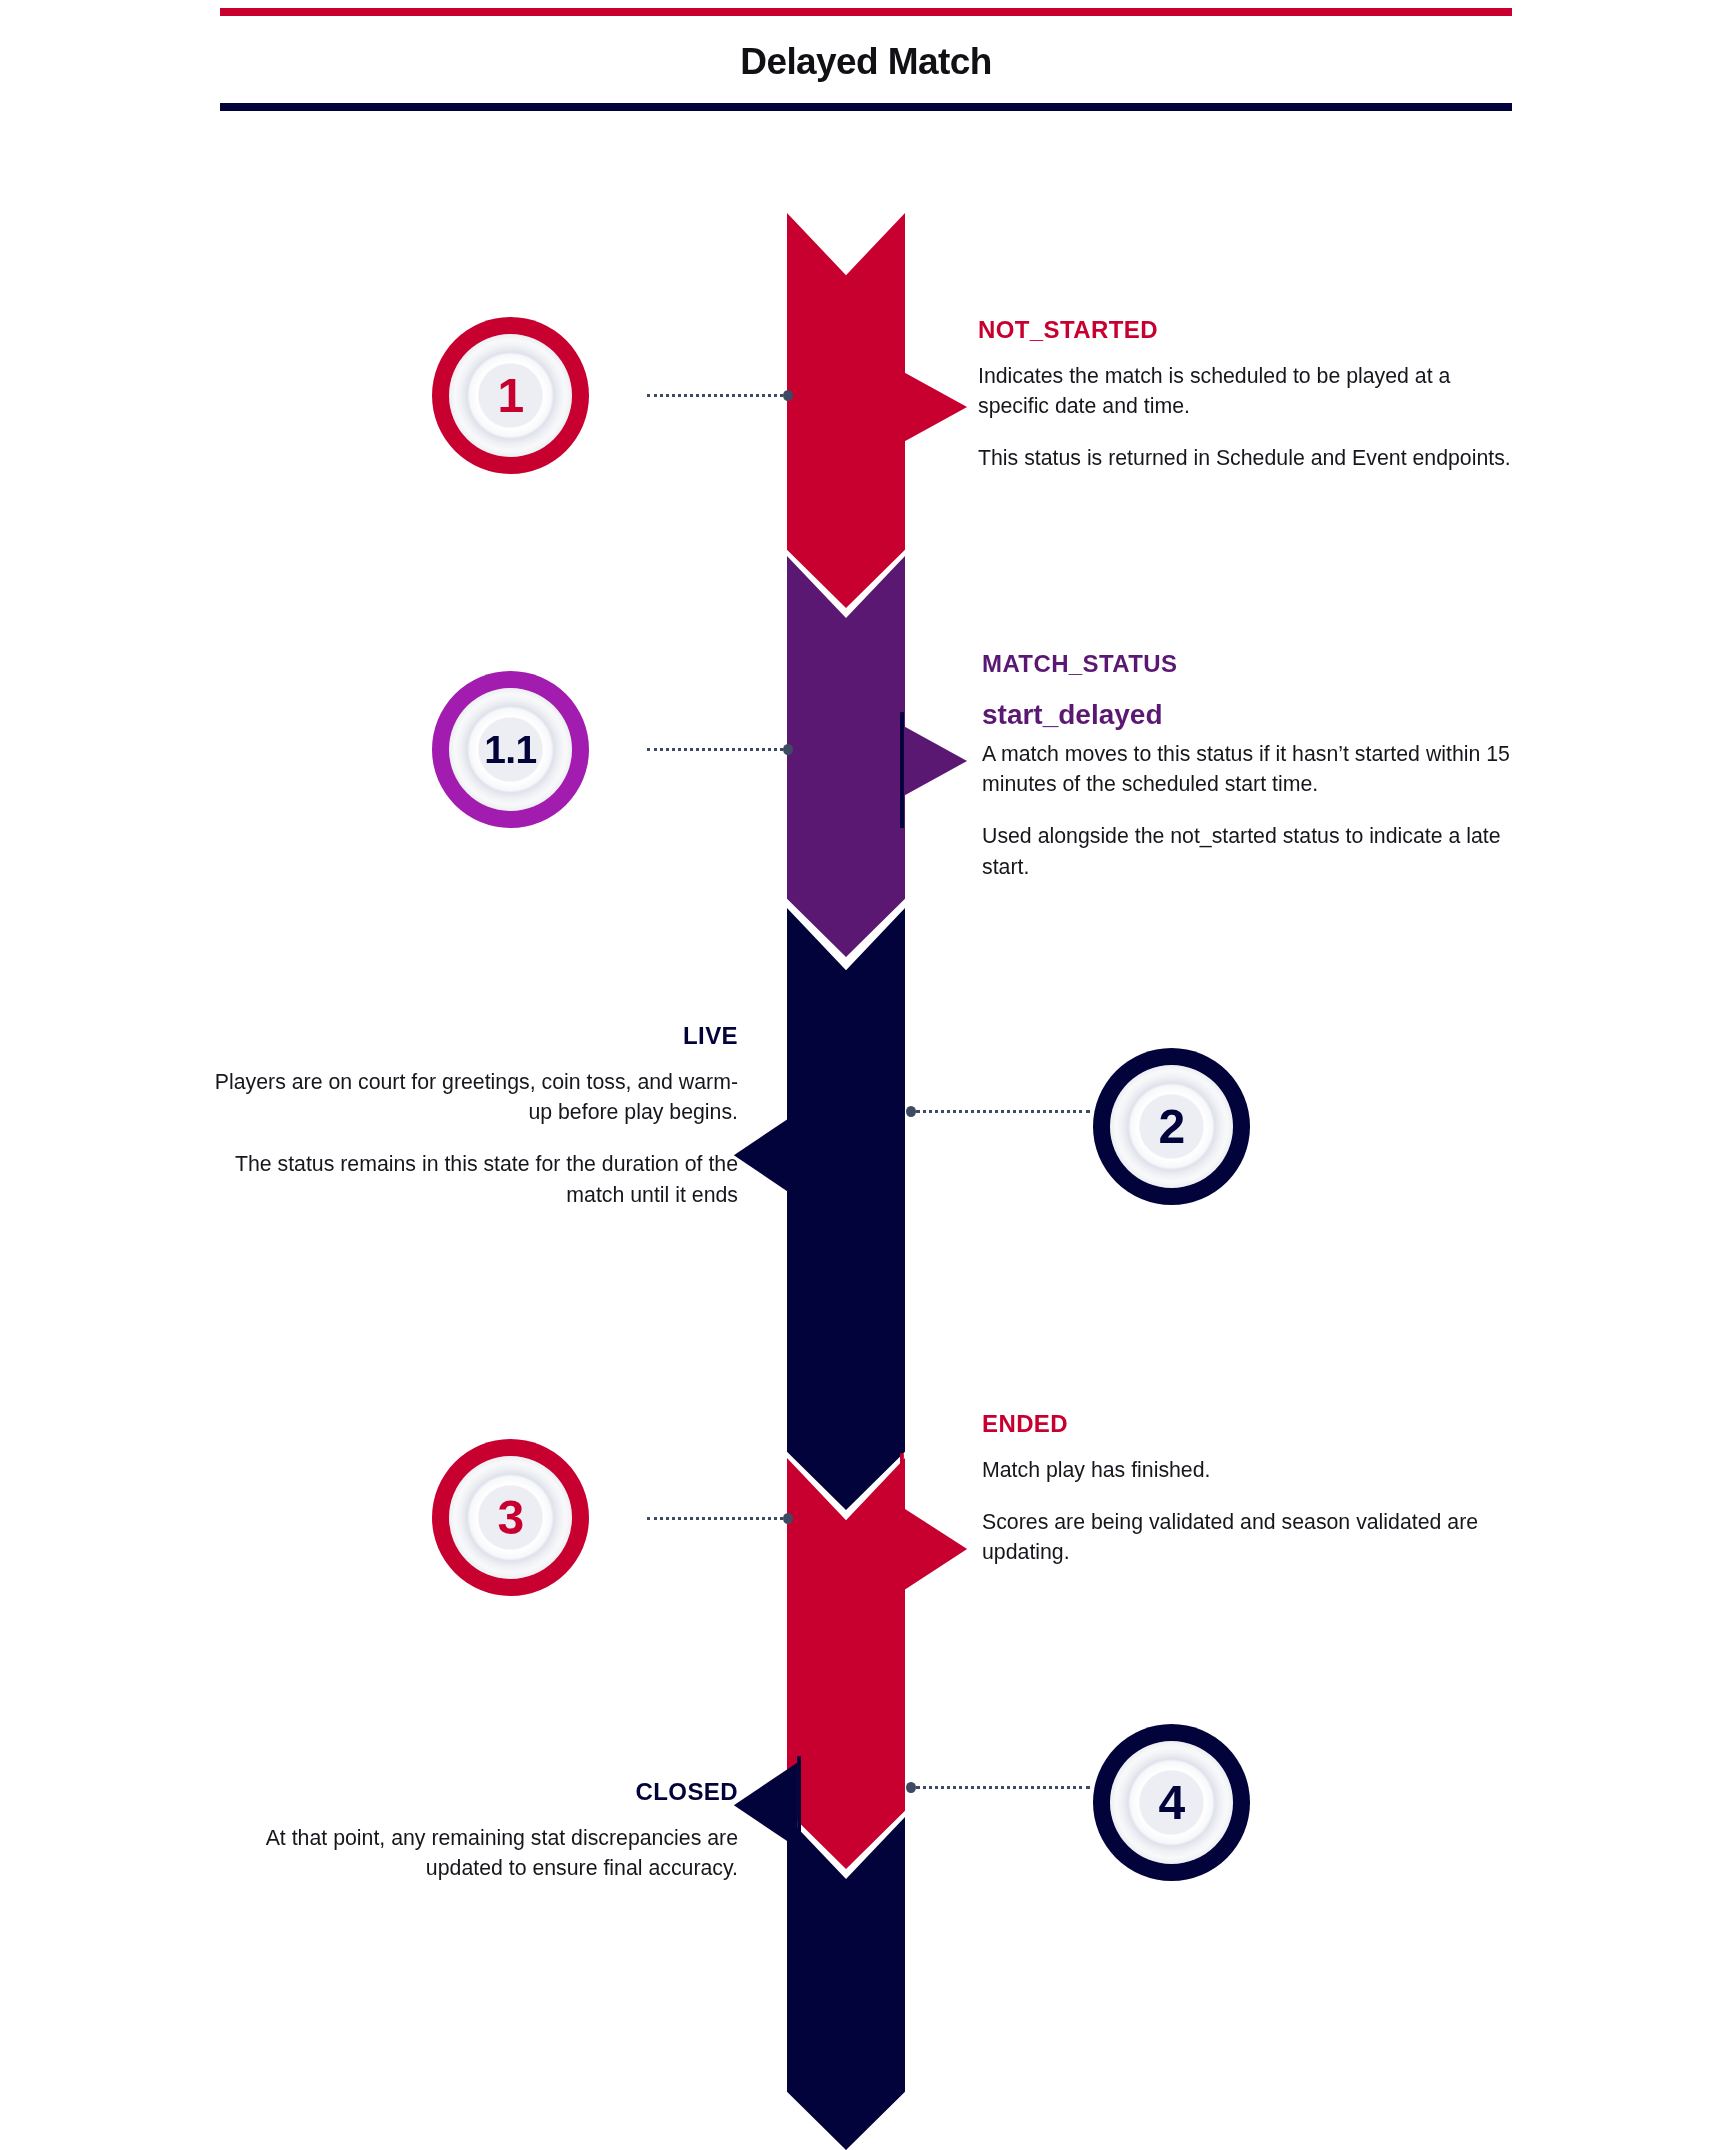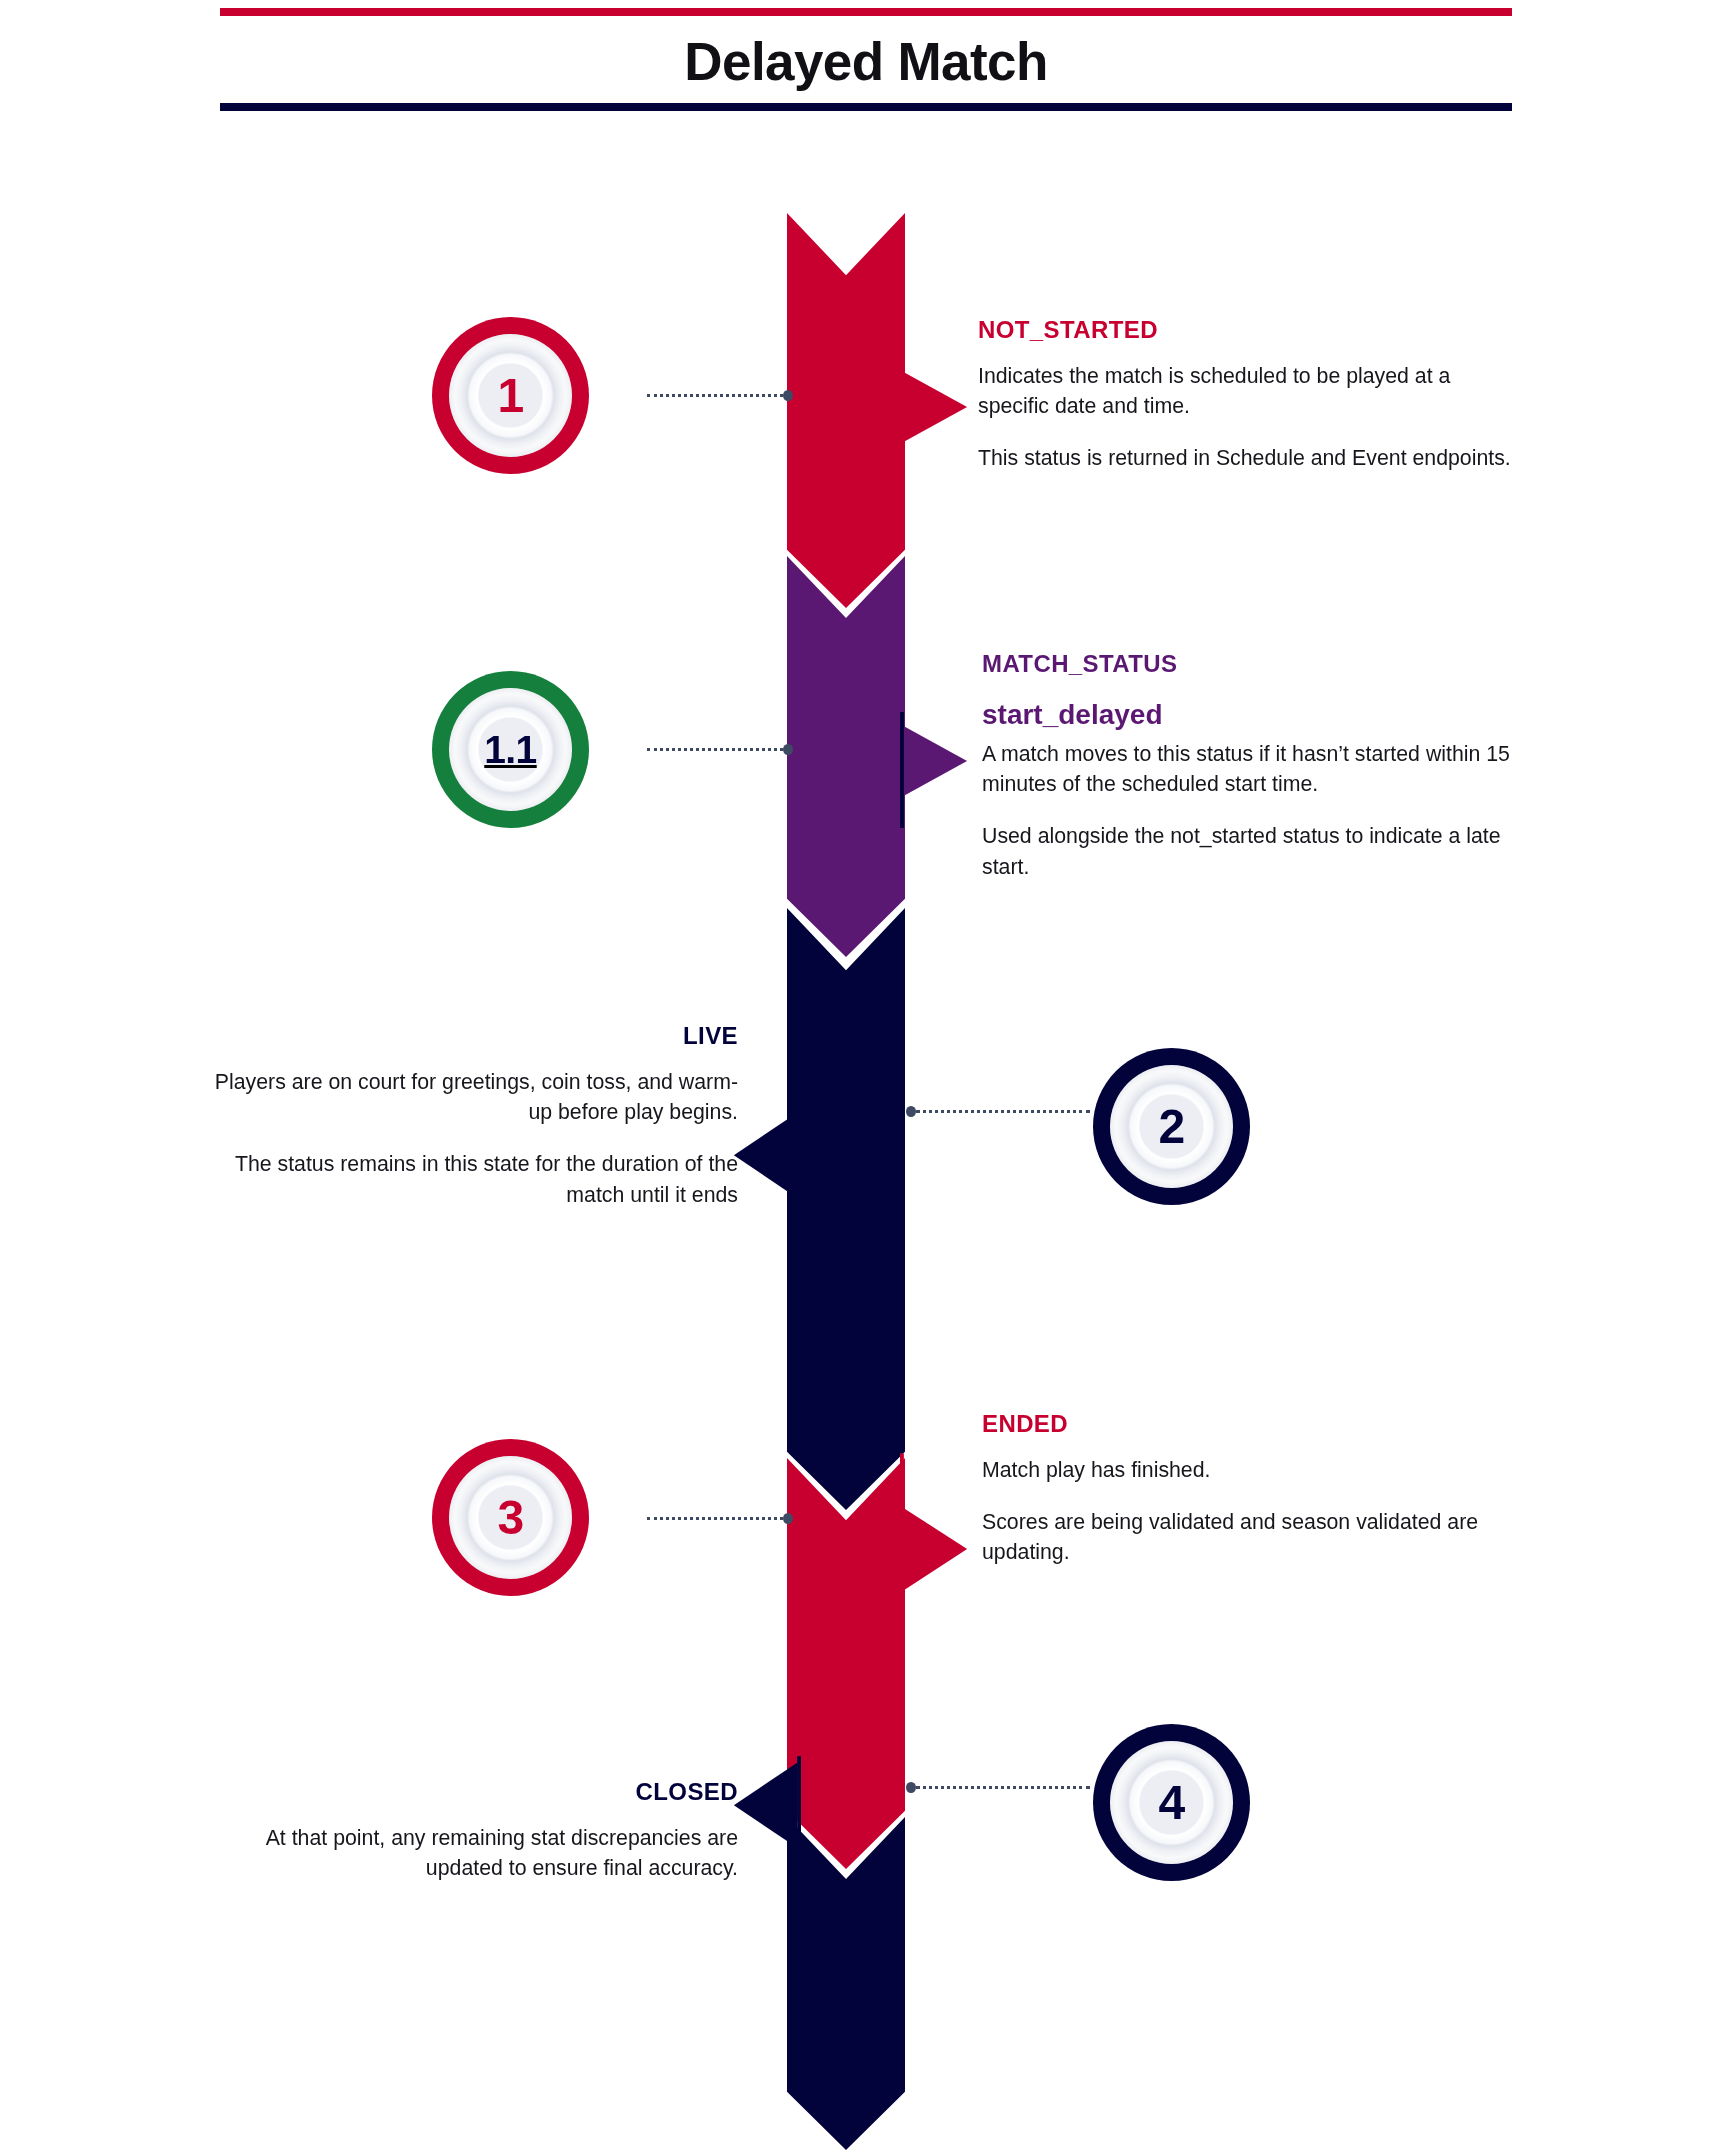--- a/index.html
+++ b/index.html
@@ -13,21 +13,21 @@
   
   #header-rule-top{
     left:220px;top:7.8px;width:1292px;height:8.4px;background:#C80030;
   }
   #header-rule-bottom{
     left:220px;top:103px;width:1292px;height:7.8px;background:#03033C;
   }
   #page-title{
     left:220px;top:22.6px;width:1292px;height:78px;
     display:flex;align-items:center;justify-content:center;
-    font-size:53px;font-weight:bold;color:#111115;letter-spacing:-0.6px;
+    font-size:37px;font-weight:bold;color:#111115;letter-spacing:-0.6px;
   }
 
   
   #ribbon{left:787px;top:213px;width:118px;height:1937px;}
   .chev{position:absolute;left:0;width:118px;}
   .chev svg{display:block;width:118px;height:100%;}
 
   
   .badge{
     width:157px;height:157px;border-radius:50%;
@@ -135,21 +135,21 @@
     <rect x="0" y="0" width="6" height="180" fill="#C80030"></rect>
     <polygon points="6,22 6,130 104,76" fill="#C80030"></polygon>
   </svg>
 </div>
 <div class="abs txt right" style="left:978px;top:316px;">
   <div class="kicker" style="color:#C80030;">NOT_STARTED</div>
   <p>Indicates the match is scheduled to be played at a specific date and time.</p>
   <p>This status is returned in Schedule and Event endpoints.</p>
 </div>
 
-<div class="abs badge small-num" style="left:432px;top:671px;background:#15803d;padding:17px;text-decoration:underline;">
+<div class="abs badge small-num" style="left:432px;top:671px;background:#a21caf;padding:17px;">
   <div class="inner">
     <span class="num" style="color:#03033C;">1.1</span>
   </div>
 </div>
 <div class="abs conn" style="left:647px;top:745px;width:146px;">
   <span class="dotline"></span>
   <span class="knob"></span>
 </div>
 <div class="abs marker" style="left:900px;top:712px;">
   <svg width="71" height="116" viewBox="0 0 110 180">

